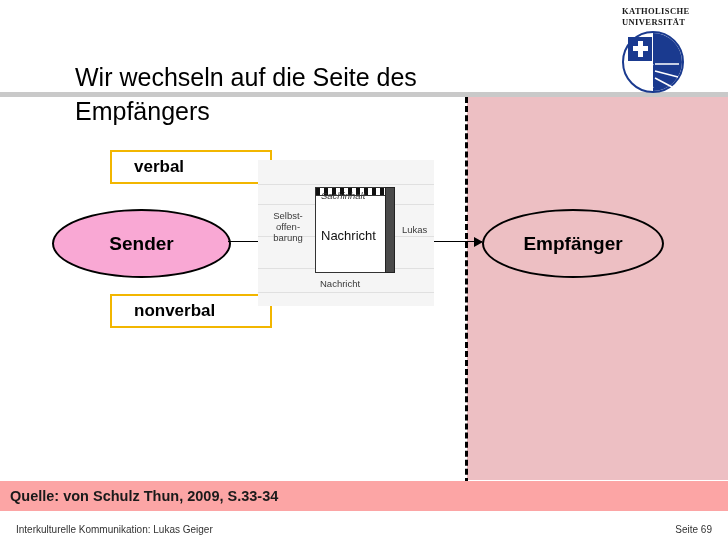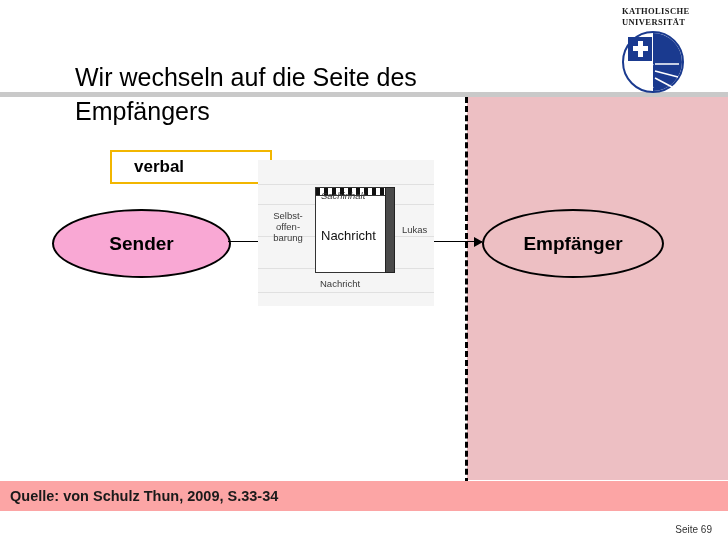--- a/index.html
+++ b/index.html
@@ -320,20 +320,23 @@
     </div>
     <div class="logo-text-bottom">EICHSTÄTT</div>
     <div class="logo-text-bottom">INGOLSTADT</div>
   </div>
 
   <div class="pink-panel"></div>
   <div class="divider"></div>
 
   <div class="kbox verbal">
     <span>verbal</span>
+  </div>
+  <div class="kbox nonverbal">
+    <span>nonverbal</span>
   </div>
 
   <div class="ellipse sender">
     <span>Sender</span>
   </div>
   <div class="ellipse receiver">
     <span>Empfänger</span>
   </div>
 
   <div class="conn-left"></div>
@@ -358,15 +361,16 @@
 barung</div>
     <div class="fig-label fl-nachricht">Nachricht</div>
     <div class="fig-label fl-appell">Lukas</div>
     <div class="fig-label fl-beziehung">Nachricht</div>
   </div>
 
   <div class="source-bar">
     <div class="source-text">Quelle: von Schulz Thun, 2009, S.33-34</div>
   </div>
 
+  <div class="footer-left">Interkulturelle Kommunikation: Lukas Geiger</div>
   <div class="footer-right">Seite 69</div>
 
 </div>
 
 </body></html>

